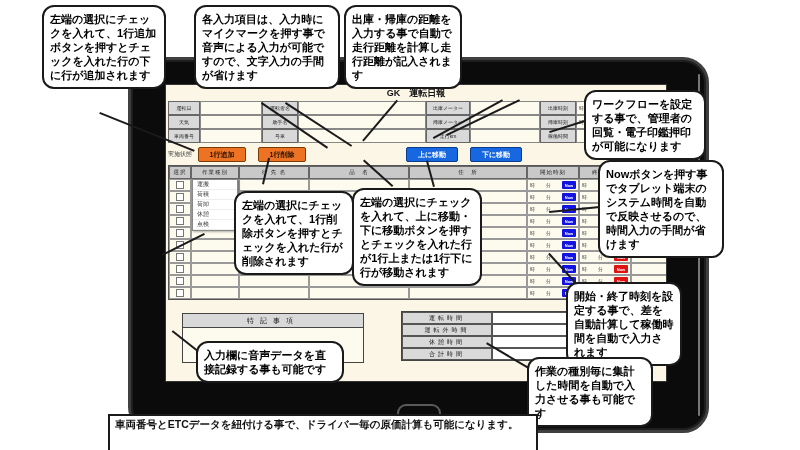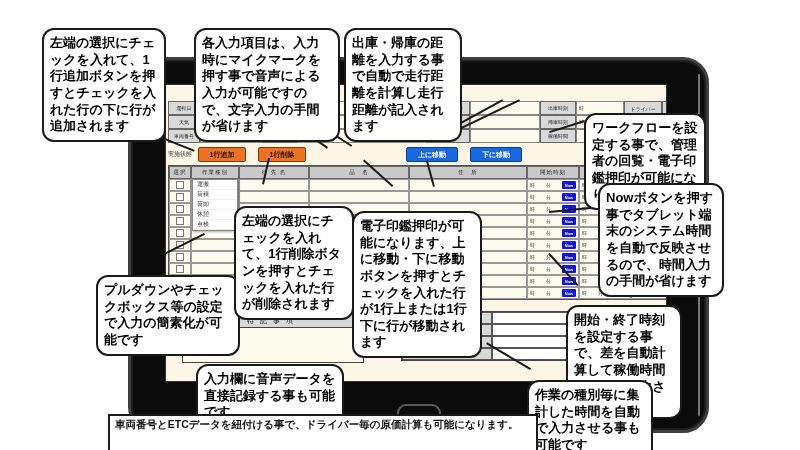--- a/index.html
+++ b/index.html
@@ -51,21 +51,21 @@
   .bl-head{height:13px;background:#d9d9d9;border-bottom:1px solid #444;font-size:7px;letter-spacing:6px;
            display:flex;align-items:center;justify-content:center;}
   .bl-body{height:34px;}
   .br-box{position:absolute;left:235px;top:226px;width:190px;border:1px solid #444;}
   .br-row{display:flex;height:12px;}
   .br-lab{width:88px;background:#d9d9d9;border:0.5px solid #555;font-size:6px;letter-spacing:3px;
           display:flex;align-items:center;justify-content:center;}
   .br-val{flex:1;background:#fff;border:0.5px solid #555;}
   
   .callout{position:absolute;background:#fff;border:2px solid #1a1a1a;border-radius:12px;
-           padding:5px 6px;font-size:13px;font-weight:600;line-height:1.28;color:#000;z-index:6;margin-top:23px;}
+           padding:5px 6px;font-size:11px;font-weight:600;line-height:1.28;color:#000;z-index:6;}
   .line{position:absolute;height:2px;background:#1a1a1a;transform-origin:0 0;z-index:4;}
   .note-box{position:absolute;left:108px;top:414px;width:416px;height:32px;background:#fff;
             border:2px solid #1a1a1a;padding:1px 5px;font-size:10.5px;font-weight:600;line-height:1.4;z-index:6;}
 </style>
 </head>
 <body>
 
 <div class="page">
 
   <div class="tablet">
@@ -425,23 +425,22 @@
   <div class="line" style="left:433px;top:187px;width:27px;transform:rotate(-105.1deg)"></div>
   <div class="line" style="left:200px;top:354px;width:36px;transform:rotate(-141.8deg)"></div>
   <div class="line" style="left:530px;top:370px;width:51px;transform:rotate(-149.4deg)"></div>
 
   <div class="callout" style="left:42px;top:5px;width:108px"><span>左端の選択にチェックを入れて、1行追加ボタンを押すとチェックを入れた行の下に行が追加されます</span></div>
   <div class="callout" style="left:344px;top:5px;width:102px"><span>出庫・帰庫の距離を入力する事で自動で走行距離を計算し走行距離が記入されます</span></div>
   <div class="callout" style="left:194px;top:5px;width:130px"><span>各入力項目は、入力時にマイクマークを押す事で音声による入力が可能ですので、文字入力の手間が省けます</span></div>
   <div class="callout" style="left:584px;top:90px;width:106px"><span>ワークフローを設定する事で、管理者の回覧・電子印鑑押印が可能になります</span></div>
   <div class="callout" style="left:598px;top:160px;width:110px"><span>Nowボタンを押す事でタブレット端末のシステム時間を自動で反映させるので、時間入力の手間が省けます</span></div>
   <div class="callout" style="left:566px;top:282px;width:100px"><span>開始・終了時刻を設定する事で、差を自動計算して稼働時間を自動で入力されます</span></div>
-  <div class="callout" style="left:96px;top:252px;width:128px"><span>プルダウンやチェックボックス等の設定で入力の簡素化が可能です</span></div>
-  <div class="callout" style="left:234px;top:183px;width:104px"><span>左端の選択にチェックを入れて、1行削除ボタンを押すとチェックを入れた行が削除されます</span></div>
-  <div class="callout" style="left:352px;top:188px;width:114px"><span>電子印鑑押印が可能になります、上に移動・下に移動ボタンを押すとチェックを入れた行が1行上または1行下に行が移動されます</span></div>
+  <div class="callout" style="left:234px;top:191px;width:104px"><span>左端の選択にチェックを入れて、1行削除ボタンを押すとチェックを入れた行が削除されます</span></div>
+  <div class="callout" style="left:352px;top:188px;width:114px"><span>左端の選択にチェックを入れて、上に移動・下に移動ボタンを押すとチェックを入れた行が1行上または1行下に行が移動されます</span></div>
   <div class="callout" style="left:196px;top:341px;width:132px"><span>入力欄に音声データを直接記録する事も可能です</span></div>
   <div class="callout" style="left:527px;top:357px;width:110px"><span>作業の種別毎に集計した時間を自動で入力させる事も可能です</span></div>
 
   <div class="note-box">
     <div>車両番号とETCデータを紐付ける事で、ドライバー毎の原価計算も可能になります。</div>
   </div>
 
 </div>
 
 </body></html>

